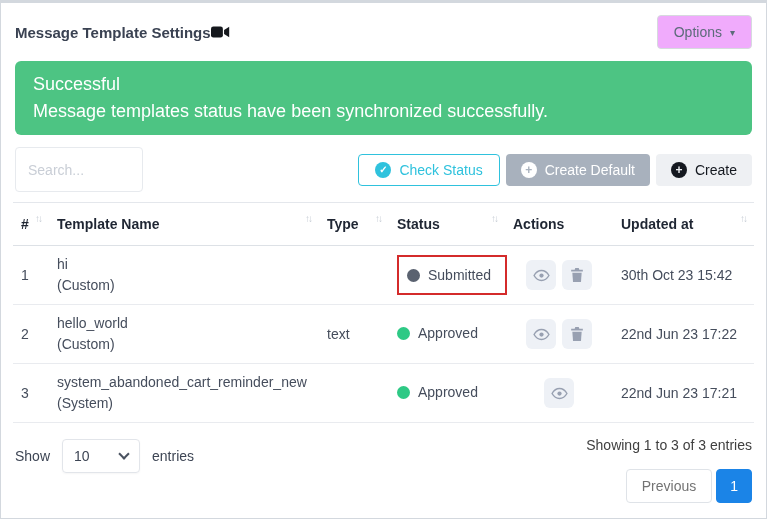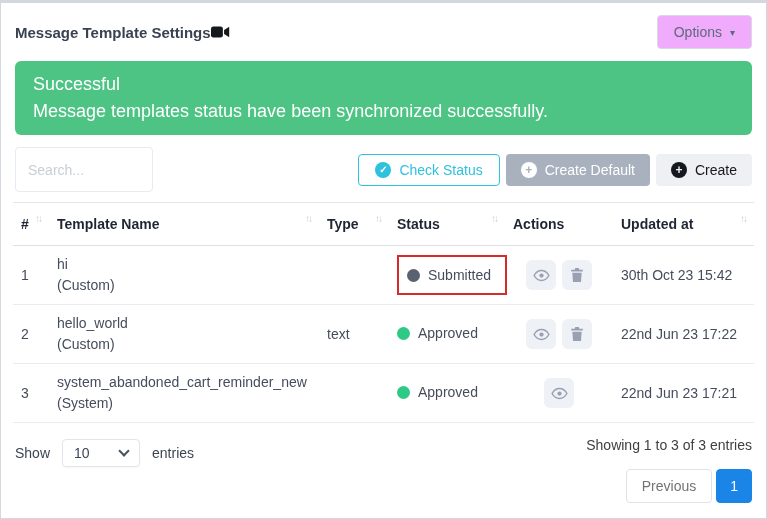--- a/index.html
+++ b/index.html
@@ -19,21 +19,21 @@
     display:flex; align-items:center; gap:8px;
   }
   .caret { font-size:10px; color:#5c6b7a; }
   
   .alert { background:#4dc483; border-radius:6px; padding:11px 18px 13px; color:#fff; margin:2px 2px 12px; }
   .alert-title { margin:2px 0 6px; font-size:18px; font-weight:normal; }
   .alert-msg { margin:0; font-size:18px; }
   
   .toolbar { display:flex; align-items:center; justify-content:space-between; margin:0 2px 10px; }
   .search-input {
-    width:138px; height:45px; border:1px solid #e7eaee; border-radius:4px;
+    width:128px; height:45px; border:1px solid #e7eaee; border-radius:4px;
     padding:0 12px; font-size:14px; color:#444; outline:none;
     font-family:"Liberation Sans", sans-serif;
   }
   .search-input::placeholder { color:#c9ced6; }
   .btn-group { display:flex; gap:6px; }
   .btn { border-radius:4px; font-size:14px; padding:8px 15px; display:flex; align-items:center; gap:8px; border:none; cursor:pointer; font-family:"Liberation Sans", sans-serif; }
   .btn-check-status { background:#fff; border:1px solid #2fc2dd; color:#2fc2dd; padding:7px 16px; }
   .icon-circle { width:16px; height:16px; border-radius:50%; display:inline-flex; align-items:center; justify-content:center; font-size:10px; font-weight:bold; line-height:1; }
   .ic-check { background:#2fc2dd; color:#fff; }
   .btn-create-default { background:#a8b1bd; color:#fff; }
@@ -54,21 +54,21 @@
   .status-pill.hl { border:2px solid #d42b2b; padding:10px 14px 10px 8px; }
   .dot { width:13px; height:13px; border-radius:50%; flex:0 0 auto; }
   .dot-submitted { background:#5a6270; }
   .dot-approved { background:#2ec985; }
   .actions-cell { display:flex; gap:6px; justify-content:center; }
   .action-btn { width:30px; height:30px; border-radius:6px; background:#eef1f6; display:inline-flex; align-items:center; justify-content:center; border:none; cursor:pointer; }
   
   .table-footer { display:flex; justify-content:space-between; align-items:flex-start; margin-top:12px; padding:0 2px; }
   .show-group { display:flex; align-items:center; gap:12px; color:#3d4554; font-size:14px; margin-top:4px; }
   .select-box {
-    width:78px; height:28px; border:1px solid #e2e5ea; border-radius:4px;
+    width:78px; height:34px; border:1px solid #e2e5ea; border-radius:4px;
     display:flex; align-items:center; justify-content:space-between; padding:0 11px;
     cursor:pointer; box-shadow:0 1px 2px rgba(0,0,0,.04); color:#3d4554;
   }
   .chev { width:8px; height:8px; border-right:2px solid #4a5260; border-bottom:2px solid #4a5260; transform:rotate(45deg); margin-top:-4px; }
   .footer-right { display:flex; flex-direction:column; align-items:flex-end; }
   .showing-text { color:#404040; font-size:14px; margin:2px 0 16px; }
   .pagination { display:flex; gap:4px; }
   .page-btn { border:1px solid #dfe3e8; background:#fff; color:#737373; font-size:14px; padding:8px 15px; border-radius:4px; cursor:pointer; font-family:"Liberation Sans", sans-serif; }
   .page-btn.current { background:#1b84e7; color:#fff; border-color:#1b84e7; padding:8px 13px; }
 </style>

